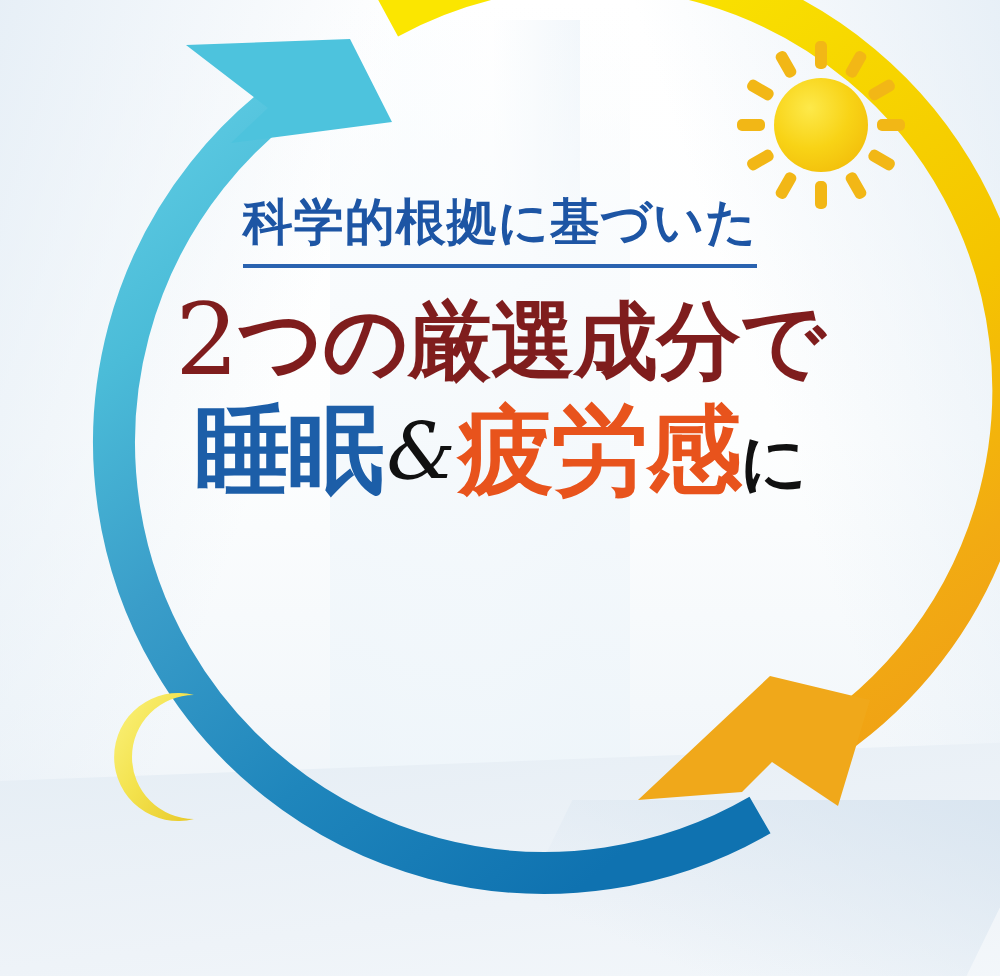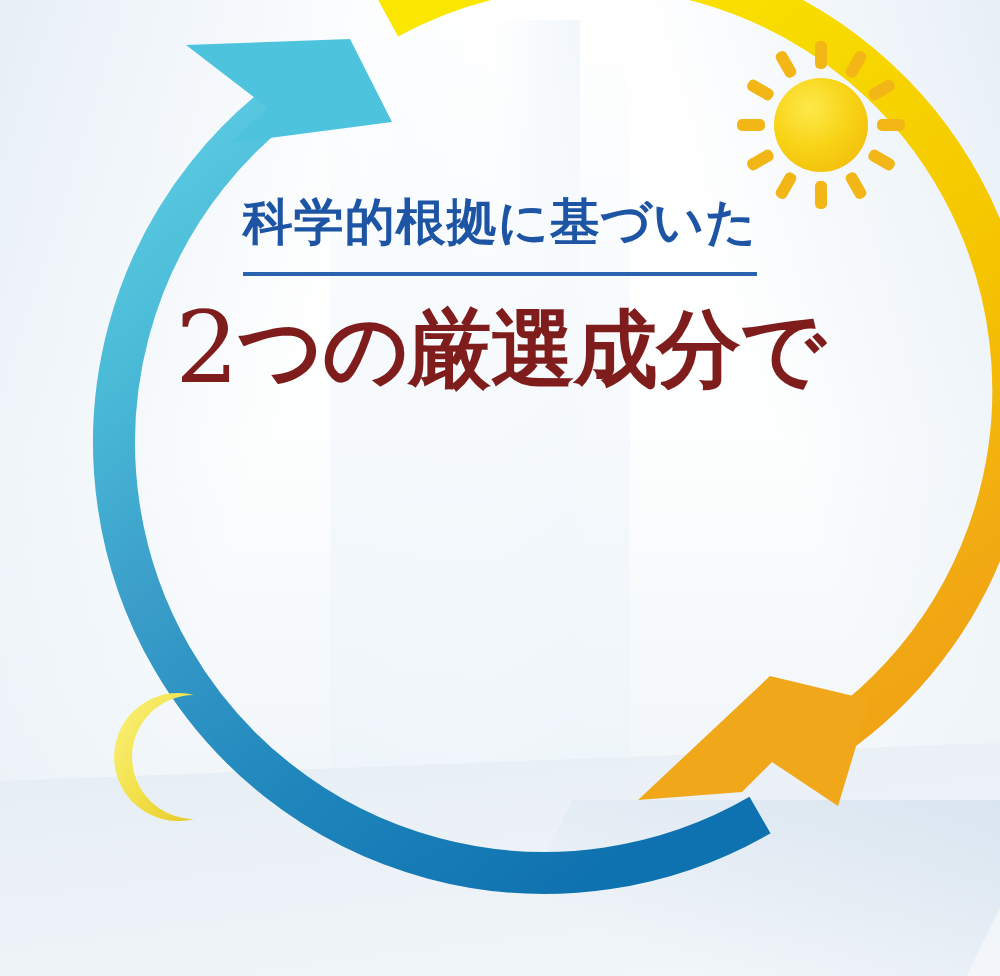--- a/index.html
+++ b/index.html
@@ -104,21 +104,21 @@
   }
 
   .line-eyebrow {
     margin-top: 196px;
     font-family: "DejaVu Sans", "Liberation Sans", sans-serif;
     font-weight: 700;
     font-size: 50px;
     letter-spacing: 1px;
     color: #1d55a4;
     border-bottom: 4px solid #2a63b0;
-    padding-bottom: 23px;
+    padding-bottom: 15px;
     line-height: 1.05;
     white-space: nowrap;
   }
 
   .line-two {
     margin-top: 22px;
     font-family: "DejaVu Serif", "Liberation Serif", serif;
     font-weight: 700;
     font-size: 84px;
     color: #7f1d1d;
@@ -280,16 +280,19 @@
   </svg>
 
   <div class="headline">
 
     <div class="line-eyebrow">科学的根拠に基づいた</div>
 
     <div class="line-two">
       <span class="num">2</span><span>つの厳選成分で</span>
     </div>
 
+    <div class="line-three">
+      <span class="sleep">睡眠</span><span class="amp">&amp;</span><span class="fatigue">疲労感</span><span class="ni">に</span>
+    </div>
 
 
   </div>
 </div>
 
 </body></html>

